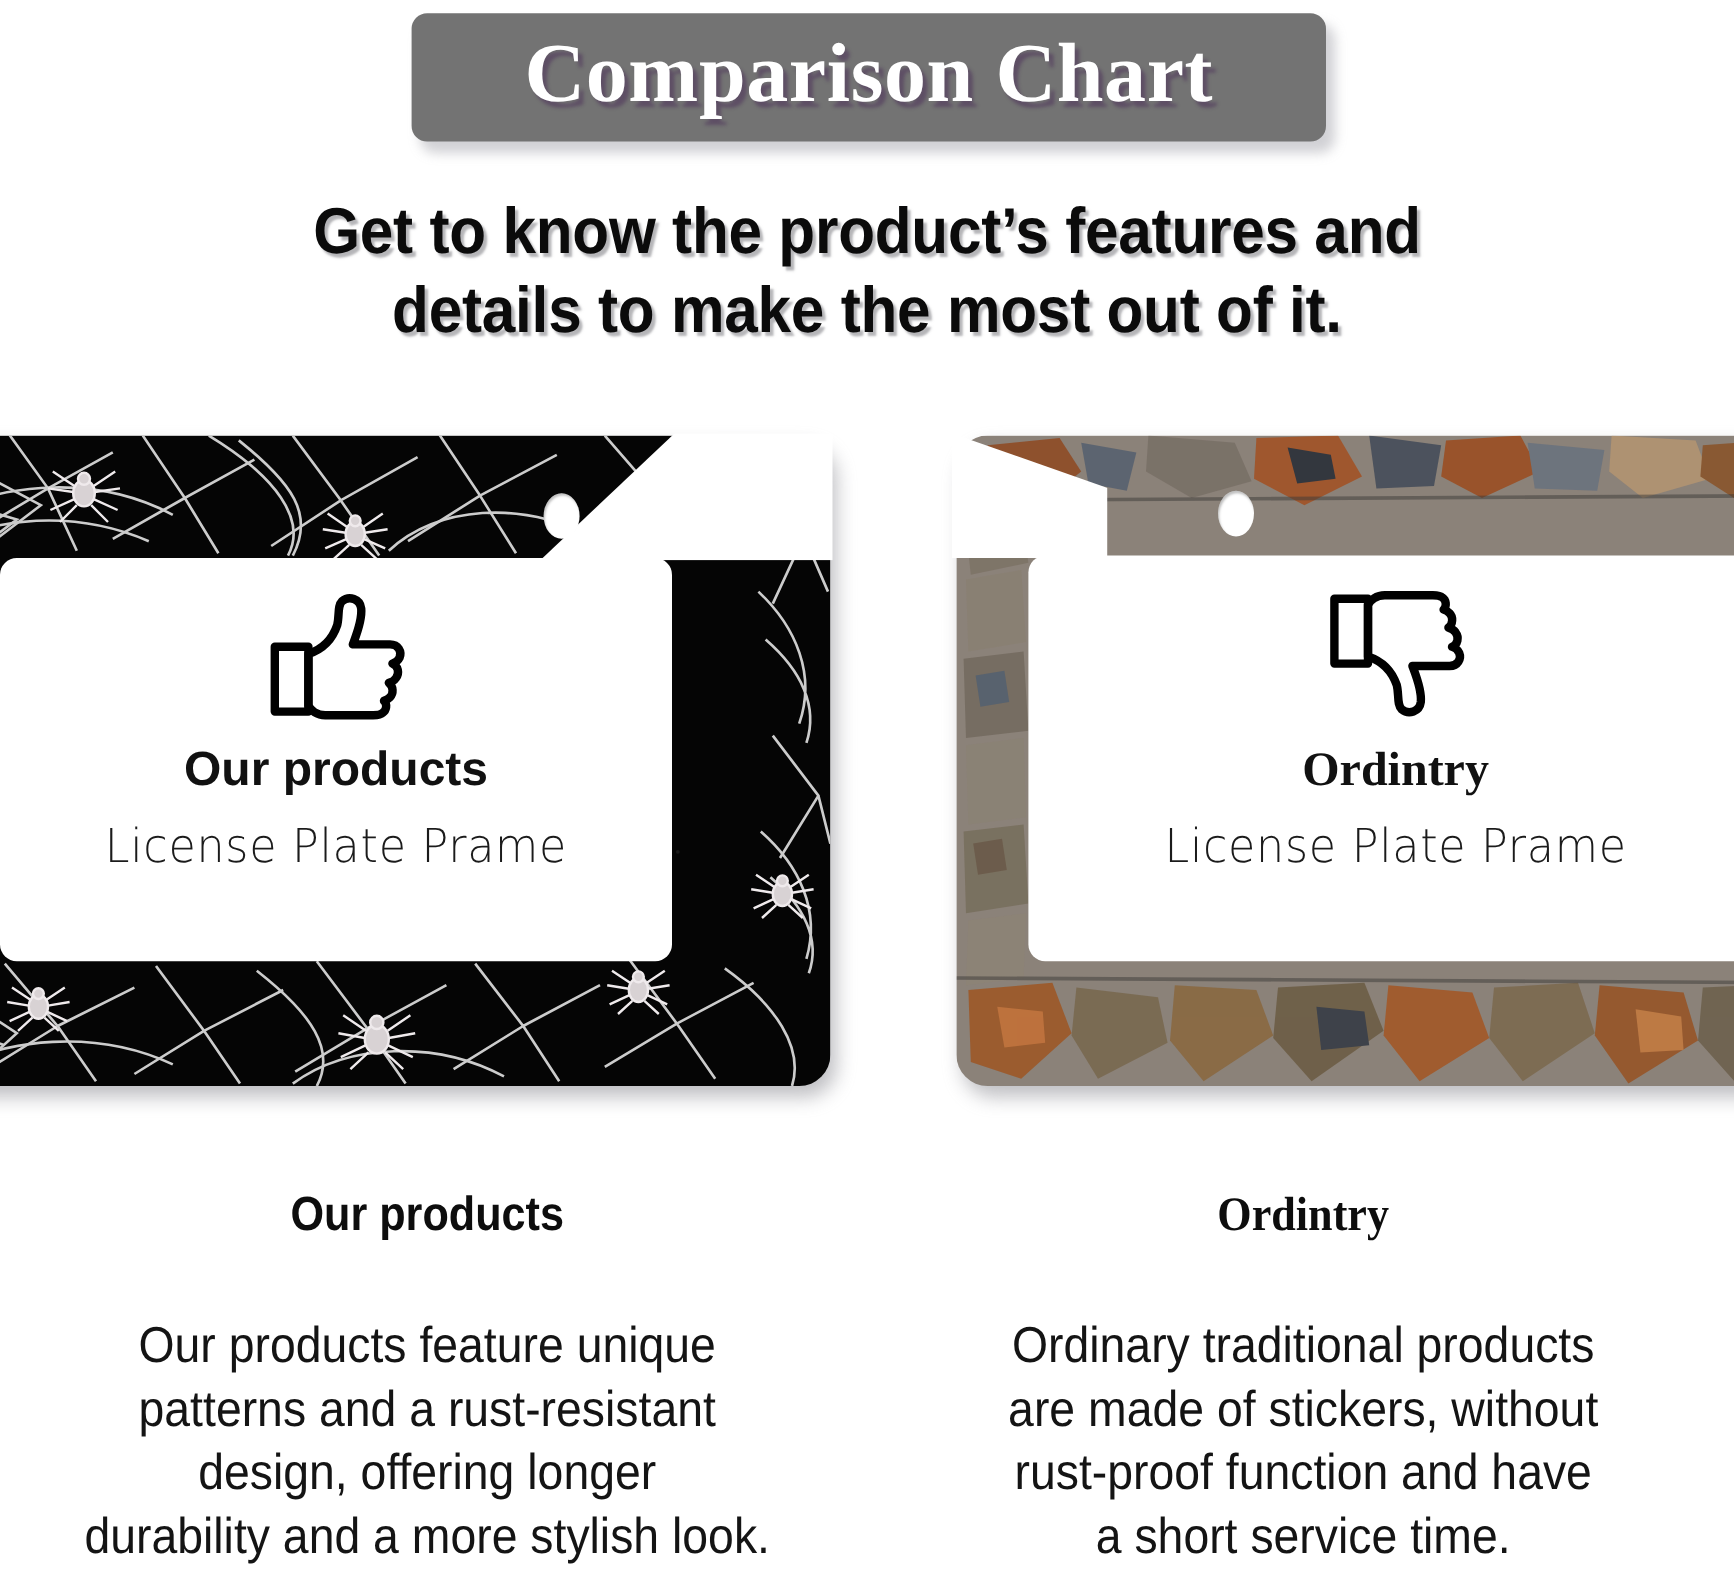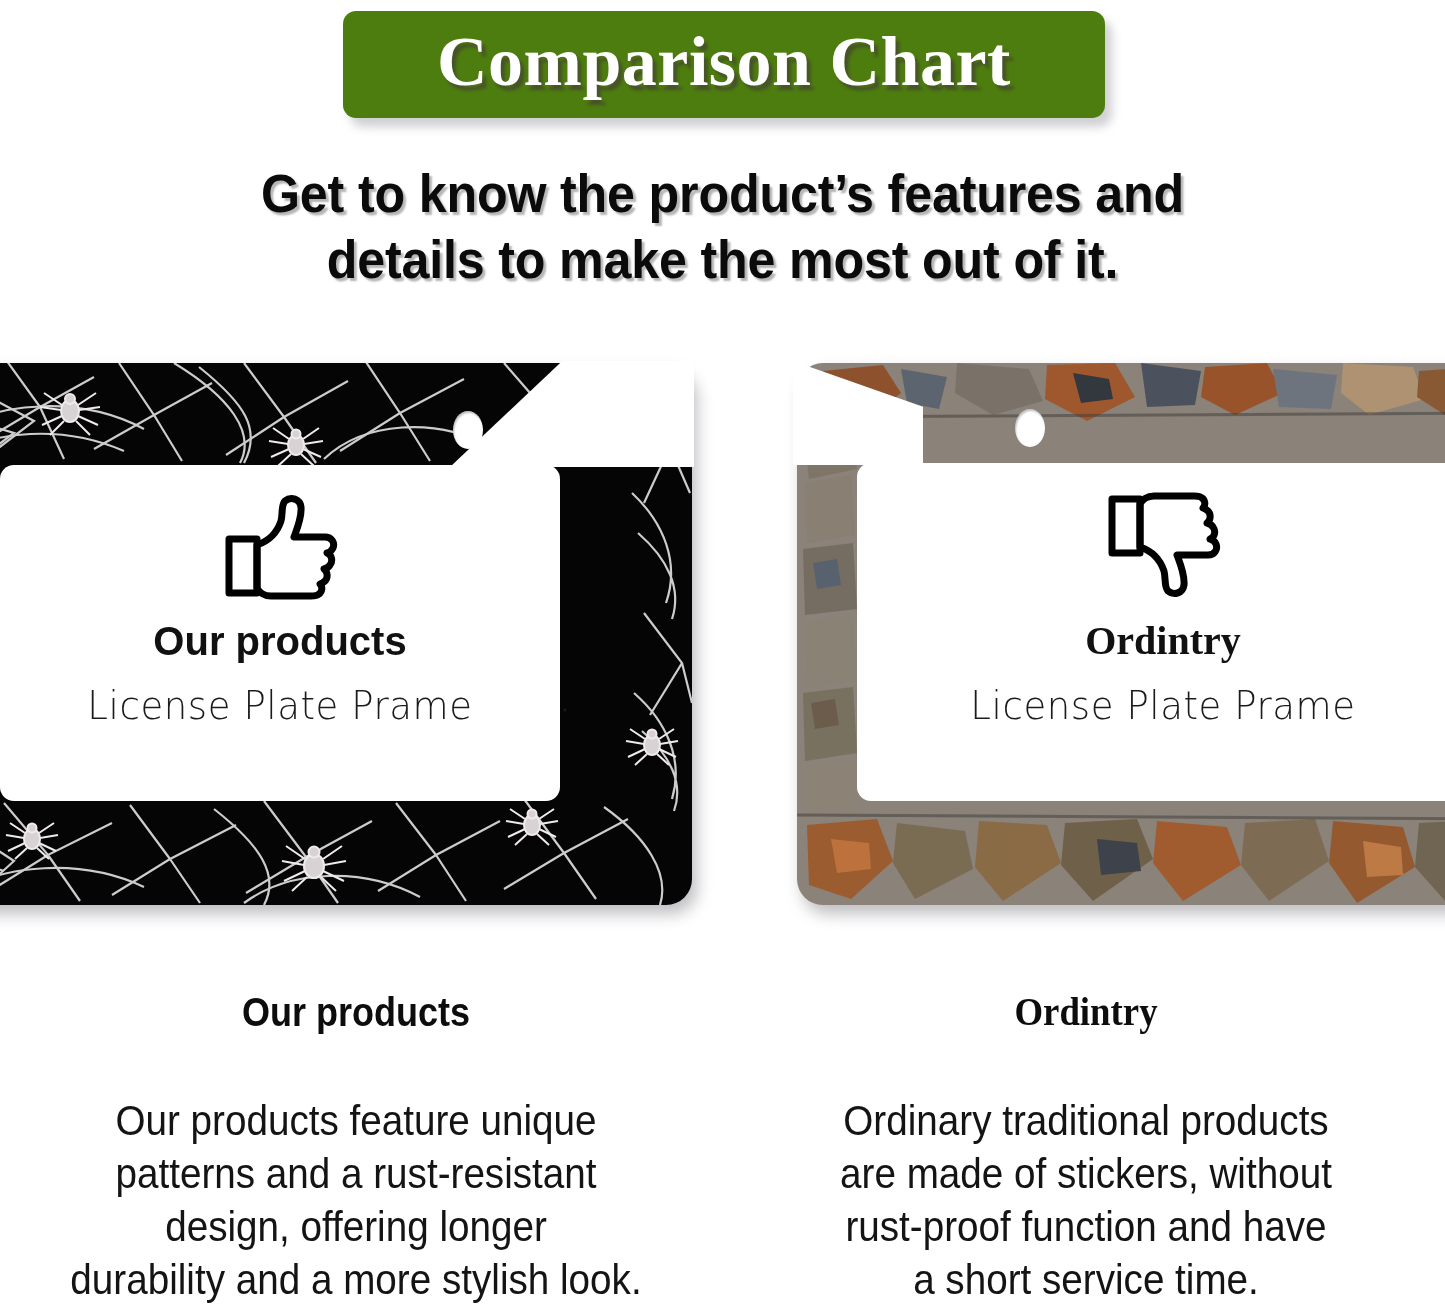--- a/index.html
+++ b/index.html
@@ -16,21 +16,21 @@
     -webkit-font-smoothing: antialiased;
   }
 
   
   .title-banner {
     position: absolute;
     left: 343px;
     top: 11px;
     width: 762px;
     height: 107px;
-    background: #4d7c0f;
+    background: #737373;
     border-radius: 13px;
     box-shadow: 7px 9px 10px rgba(140,140,150,0.40);
     display: flex;
     align-items: center;
     justify-content: center;
     box-sizing: border-box;
   }
   .title-banner-text {
     color: #ffffff;
     font-family: "Liberation Serif", serif;

